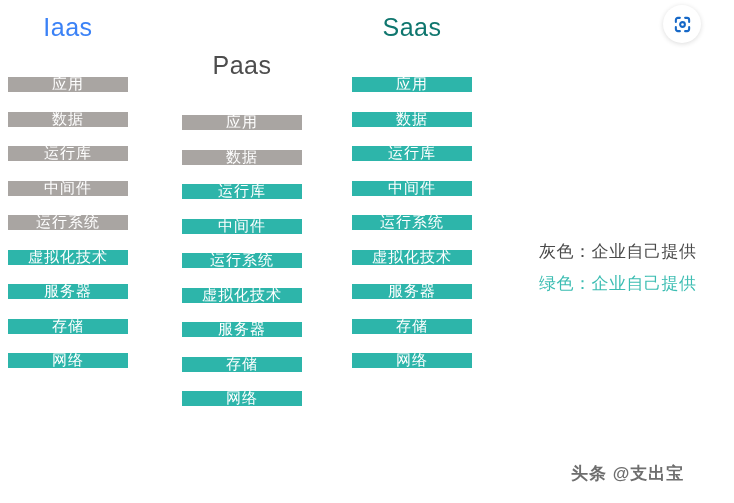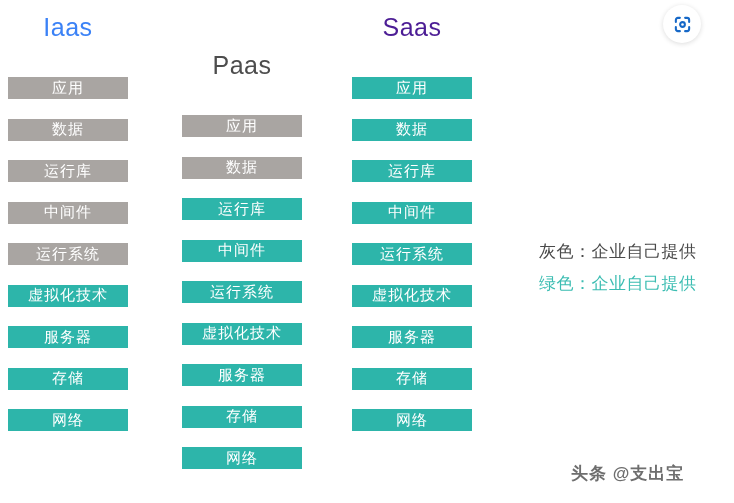--- a/index.html
+++ b/index.html
@@ -20,21 +20,21 @@
   .col-title {
     height:34px; line-height:34px;
     text-align:center;
     font-size:25px; color:#4d4d4d;
     letter-spacing:0.5px;
     margin-bottom:33px;
     white-space:nowrap;
   }
   .boxes { display:flex; flex-direction:column; gap:19.5px; }
   .box {
-    height:22px; width:120px;
+    height:15px; width:120px;
     display:flex; align-items:center; justify-content:center;
     color:#ffffff; font-size:15px;
     letter-spacing:1px;
     white-space:nowrap;
   }
   .legend {
     position:absolute; left:499px; top:236px;
     display:flex; flex-direction:column;margin-left:40px;
   }
   .legend-item {
@@ -99,21 +99,21 @@
           <div class="box" style="background: rgb(45, 181, 170);">运行库</div>
           <div class="box" style="background: rgb(45, 181, 170);">中间件</div>
           <div class="box" style="background: rgb(45, 181, 170);">运行系统</div>
           <div class="box" style="background: rgb(45, 181, 170);">虚拟化技术</div>
           <div class="box" style="background: rgb(45, 181, 170);">服务器</div>
           <div class="box" style="background: rgb(45, 181, 170);">存储</div>
           <div class="box" style="background: rgb(45, 181, 170);">网络</div>
         </div>
       </div>
       <div class="column col-2">
-        <div class="col-title" style="color: #4c1d95;">Saas</div>
+        <div class="col-title" style="color: #0f766e;">Saas</div>
         <div class="boxes">
           <div class="box" style="background: rgb(45, 181, 170);">应用</div>
           <div class="box" style="background: rgb(45, 181, 170);">数据</div>
           <div class="box" style="background: rgb(45, 181, 170);">运行库</div>
           <div class="box" style="background: rgb(45, 181, 170);">中间件</div>
           <div class="box" style="background: rgb(45, 181, 170);">运行系统</div>
           <div class="box" style="background: rgb(45, 181, 170);">虚拟化技术</div>
           <div class="box" style="background: rgb(45, 181, 170);">服务器</div>
           <div class="box" style="background: rgb(45, 181, 170);">存储</div>
           <div class="box" style="background: rgb(45, 181, 170);">网络</div>

